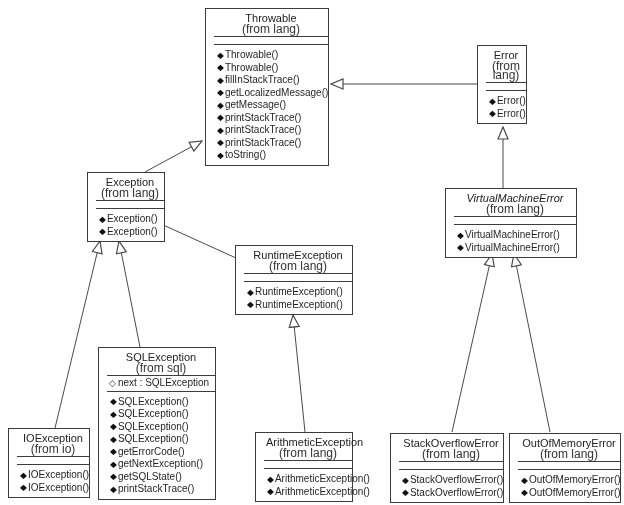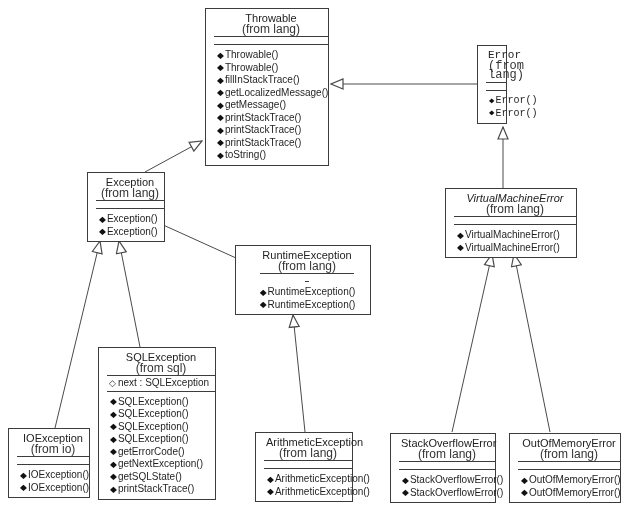--- a/index.html
+++ b/index.html
@@ -96,21 +96,21 @@
           <span class="m-icon">◆</span>
           <span class="m-text">printStackTrace()</span>
         </div>
         <div class="m-row">
           <span class="m-icon">◆</span>
           <span class="m-text">toString()</span>
         </div>
       </div>
   </div>
 
-  <div class="uml-class" style="left:477px;top:45px;width:30px;font-family:Liberation Mono, monospace;">
+  <div class="uml-class" style="left:477px;top:45px;width:50px;">
     <div class="uml-title">
       <div class="cname">Error</div>
       <div class="cfrom">(from lang)</div>
     </div>
     <div class="uml-attrs">
       
     </div>
     <div class="uml-ops">
 
     <div class="m-row">
@@ -159,21 +159,21 @@
           <span class="m-icon">◆</span>
           <span class="m-text">VirtualMachineError()</span>
         </div>
         <div class="m-row">
           <span class="m-icon">◆</span>
           <span class="m-text">VirtualMachineError()</span>
         </div>
       </div>
   </div>
 
-  <div class="uml-class" style="left:235px;top:245px;width:136px;align-items:center;">
+  <div class="uml-class" style="left:235px;top:245px;width:118px;">
     <div class="uml-title">
       <div class="cname">RuntimeException</div>
       <div class="cfrom">(from lang)</div>
     </div>
     <div class="uml-attrs">
       
     </div>
     <div class="uml-ops">
 
     <div class="m-row">
@@ -271,21 +271,21 @@
           <span class="m-icon">◆</span>
           <span class="m-text">ArithmeticException()</span>
         </div>
         <div class="m-row">
           <span class="m-icon">◆</span>
           <span class="m-text">ArithmeticException()</span>
         </div>
       </div>
   </div>
 
-  <div class="uml-class" style="left:390px;top:433px;width:106px;">
+  <div class="uml-class" style="left:390px;top:433px;width:114px;">
     <div class="uml-title">
       <div class="cname">StackOverflowError</div>
       <div class="cfrom">(from lang)</div>
     </div>
     <div class="uml-attrs">
       
     </div>
     <div class="uml-ops">
 
     <div class="m-row">

